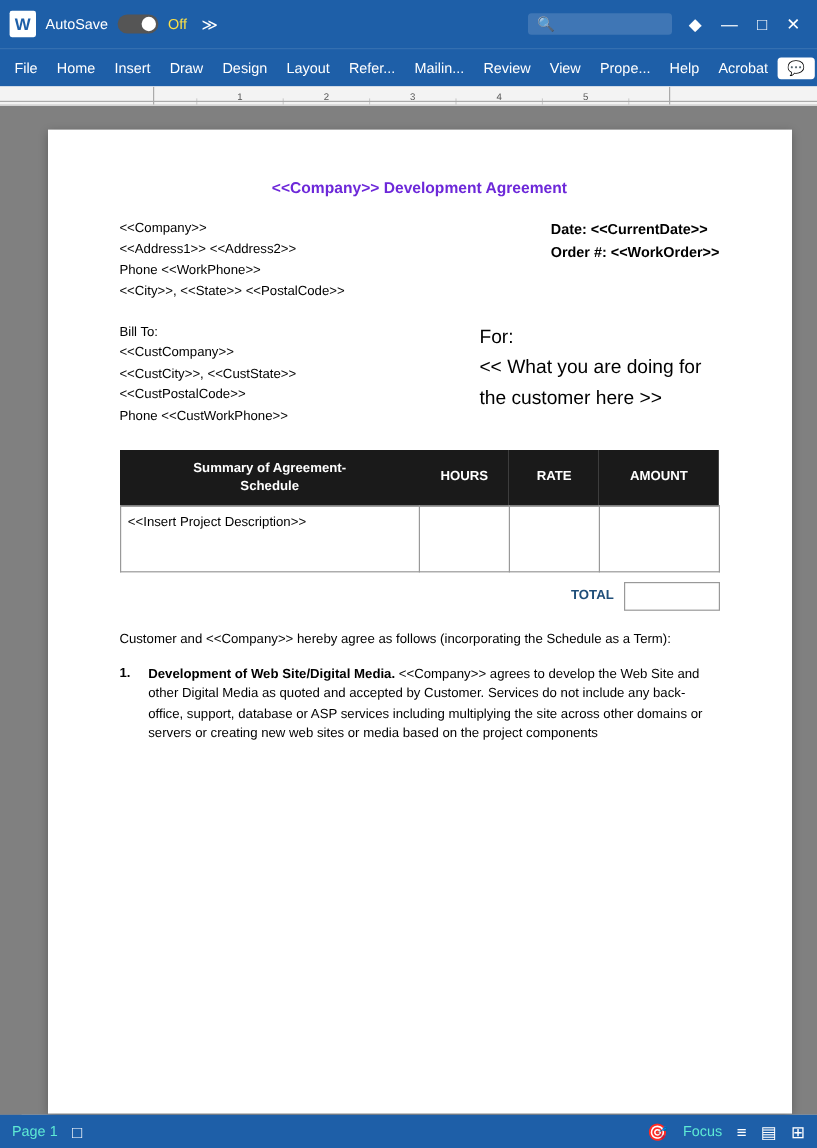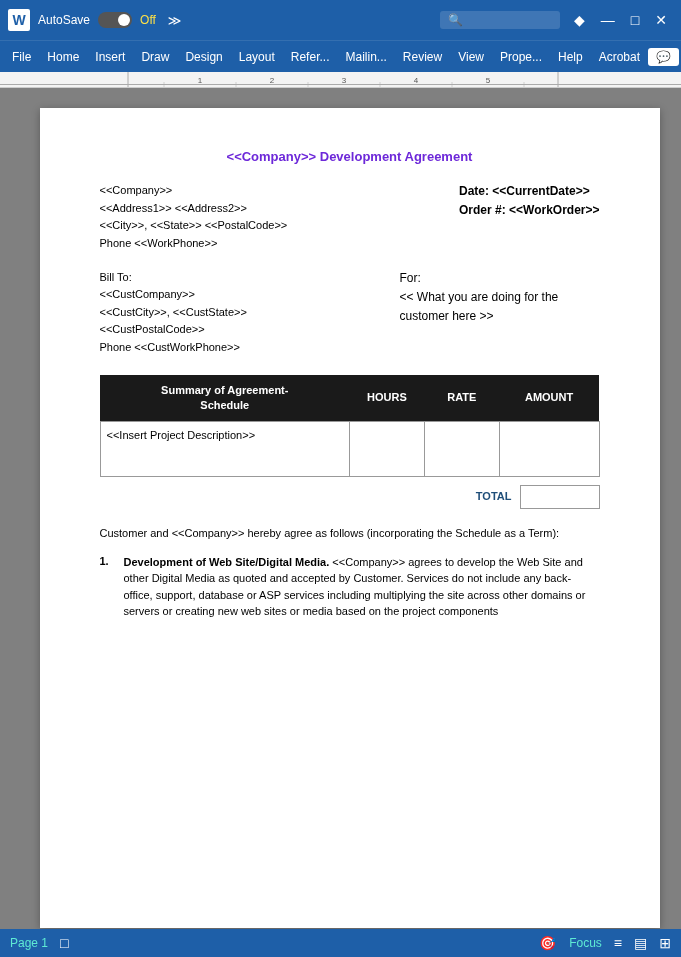--- a/index.html
+++ b/index.html
@@ -150,21 +150,21 @@
       margin-bottom: 16px;
     }
     .address-left { font-size: 11px; line-height: 1.6; }
     .address-right { font-size: 12px; line-height: 1.6; text-align: left; font-weight: bold; }
     .bill-block {
       display: flex;
       justify-content: space-between;
       margin-bottom: 18px;
     }
     .bill-left { font-size: 11px; line-height: 1.6; }
-    .bill-right { font-size: 12px; line-height: 1.6; width: 200px; margin-left: 48px; }
+    .bill-right { font-size: 16px; line-height: 1.6; width: 200px; margin-left: 48px; }
 
     
     .summary-table {
       width: 100%;
       border-collapse: collapse;
       margin-bottom: 8px;
     }
     .summary-table th {
       background: #1a1a1a;
       color: white;
@@ -336,22 +336,22 @@
   <div class="left-margin"></div>
   <div class="page-container">
     <div class="page">
 
       <div class="doc-title">&lt;&lt;Company&gt;&gt; Development Agreement</div>
 
       <div class="address-block">
         <div class="address-left">
           <div>&lt;&lt;Company&gt;&gt;</div>
           <div>&lt;&lt;Address1&gt;&gt; &lt;&lt;Address2&gt;&gt;</div>
+          <div>Phone &lt;&lt;WorkPhone&gt;&gt;</div>
           <div>&lt;&lt;City&gt;&gt;, &lt;&lt;State&gt;&gt; &lt;&lt;PostalCode&gt;&gt;</div>
-          <div>Phone &lt;&lt;WorkPhone&gt;&gt;</div>
         </div>
         <div class="address-right">
           <div>
             <span>Date:</span>
             <span>  </span>
             <span>&lt;&lt;CurrentDate&gt;&gt;</span>
           </div>
           <div>
             <span><strong>Order #:</strong></span>
             <span>  </span>

